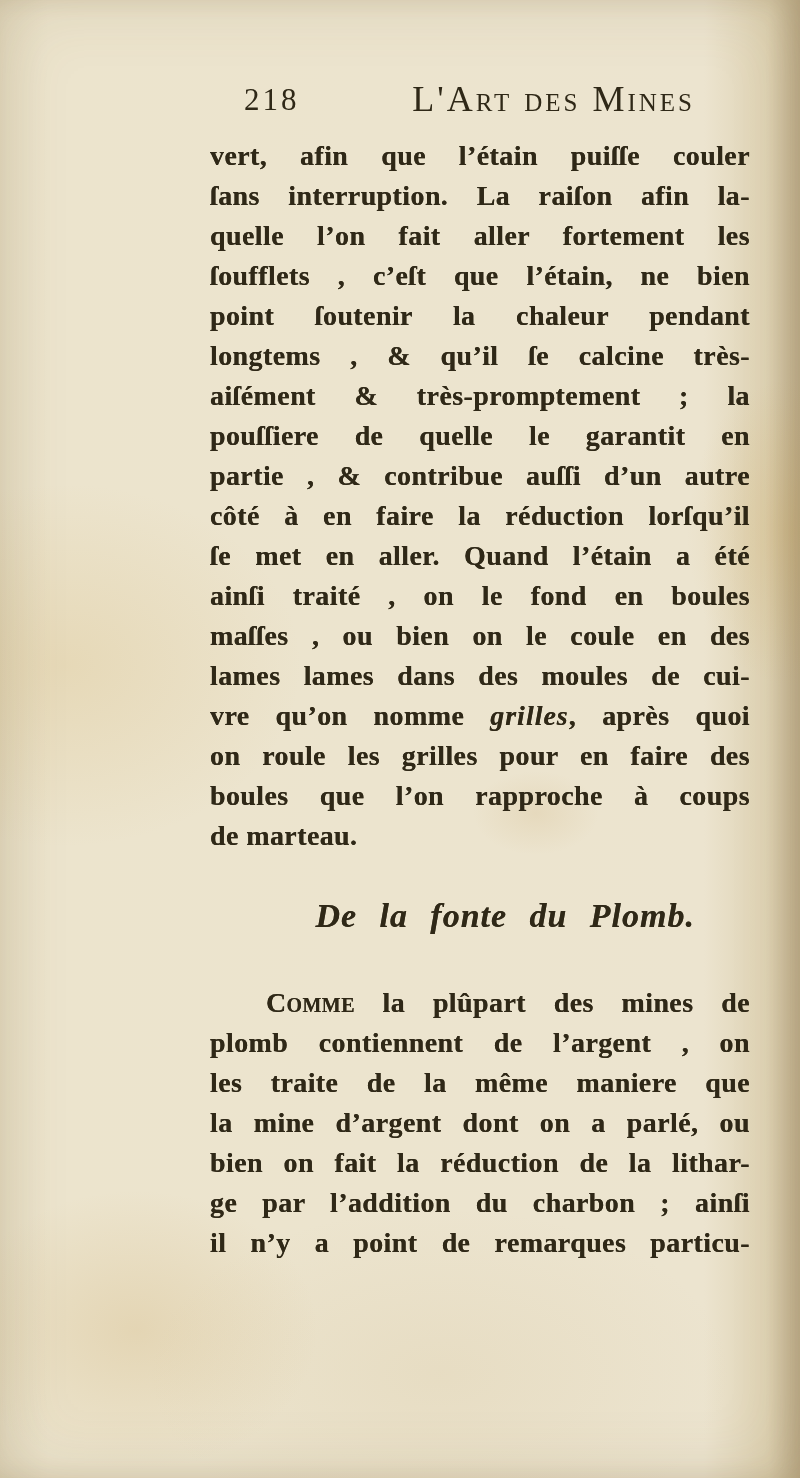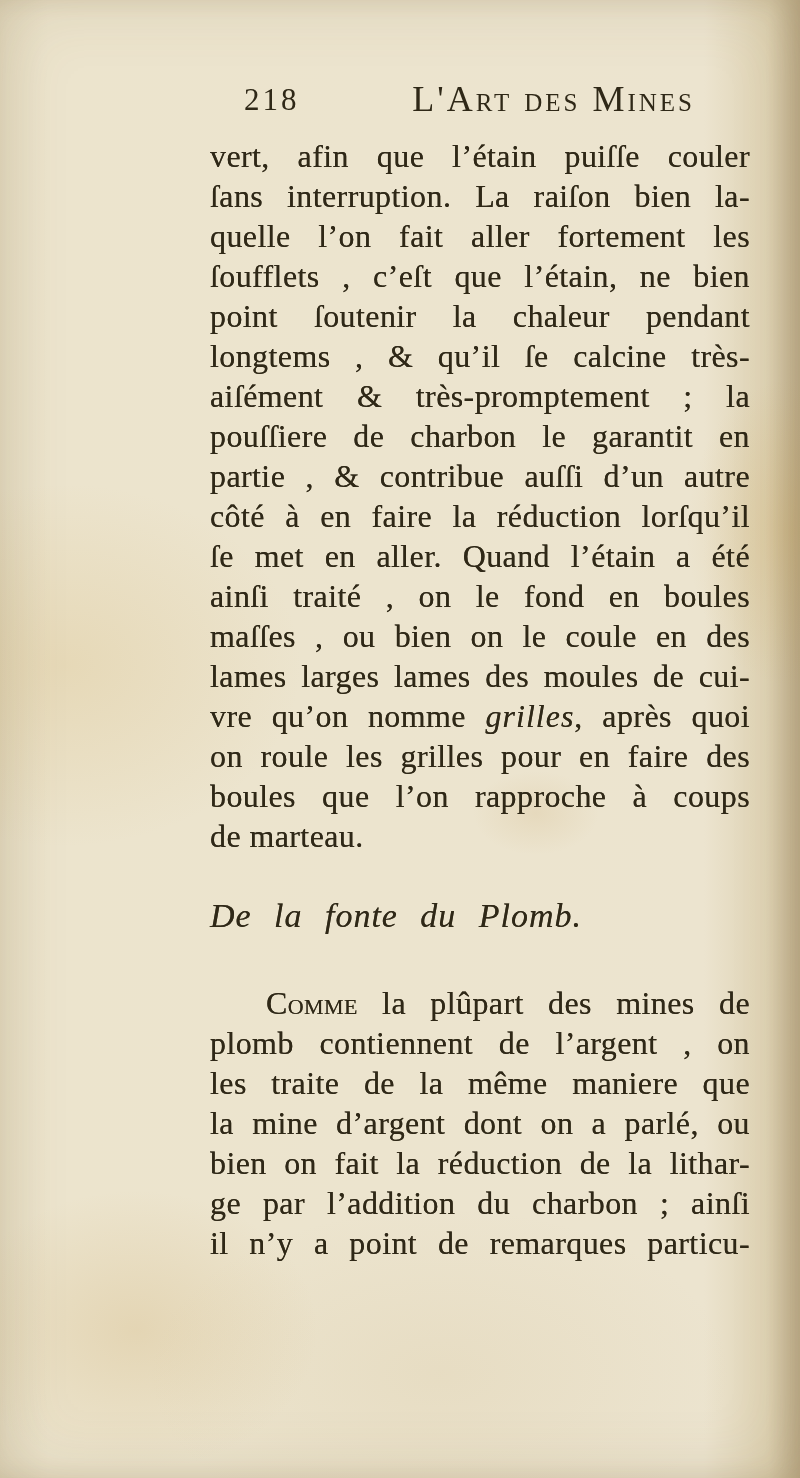--- a/index.html
+++ b/index.html
@@ -35,63 +35,65 @@
     text-align:right;
     font-variant:small-caps;
     font-size:36px;letter-spacing:3px;
     white-space:nowrap;
   }
   .body-text{position:absolute;left:210px;width:540px;}
   .para1{top:136px;}
   .para2{top:983px;}
   .line{
     height:40px;line-height:40px;
-    font-size:32px;letter-spacing:.4px;
+    font-size:28px;letter-spacing:.4px;
     text-align:justify;text-align-last:justify;
     white-space:nowrap;
     text-shadow:0 0 .6px rgba(47,40,23,.85);
+    font-weight:bold;
   }
   .line.no-just{text-align:left;text-align-last:left;}
   .line.indent{text-indent:56px;}
   .line i{letter-spacing:1px;}
   .sc{font-variant:small-caps;}
   .section-heading{
     position:absolute;left:210px;top:897px;width:485px;
-    text-align:left;
+    text-align:right;
     font-style:italic;font-size:34px;
     word-spacing:.38em;letter-spacing:1px;
     text-shadow:0 0 .6px rgba(47,40,23,.8);
     white-space:nowrap;
+    font-weight:bold;
   }
 </style>
 </head>
 <body>
 
 <div class="page">
 
   <div class="running-head">
     <span class="page-number">218</span>
     <span class="running-title">L'Art des Mines</span>
   </div>
 
   <div class="body-text para1">
       <div class="line">vert, afin que l’étain puiſſe couler</div>
-      <div class="line">ſans interruption. La raiſon bien la-</div>
+      <div class="line">ſans interruption. La raiſon afin la-</div>
       <div class="line">quelle l’on fait aller fortement les</div>
       <div class="line">ſoufflets , c’eſt que l’étain, ne bien</div>
       <div class="line">point ſoutenir la chaleur pendant</div>
       <div class="line">longtems , &amp; qu’il ſe calcine très-</div>
       <div class="line">aiſément &amp; très-promptement ; la</div>
-      <div class="line">pouſſiere de charbon le garantit en</div>
+      <div class="line">pouſſiere de quelle le garantit en</div>
       <div class="line">partie , &amp; contribue auſſi d’un autre</div>
       <div class="line">côté à en faire la réduction lorſqu’il</div>
       <div class="line">ſe met en aller. Quand l’étain a été</div>
       <div class="line">ainſi traité , on le fond en boules</div>
       <div class="line">maſſes , ou bien on le coule en des</div>
-      <div class="line">lames larges lames des moules de cui-</div>
+      <div class="line">lames lames dans des moules de cui-</div>
       <div class="line">vre qu’on nomme <i>grilles</i>, après quoi</div>
       <div class="line">on roule les grilles pour en faire des</div>
       <div class="line">boules que l’on rapproche à coups</div>
       <div class="line no-just">de marteau.</div>
     </div>
 
   <div class="section-heading">De la fonte du Plomb.</div>
 
   <div class="body-text para2">
       <div class="line indent"><span class="sc">Comme</span> la plûpart des mines de</div>

